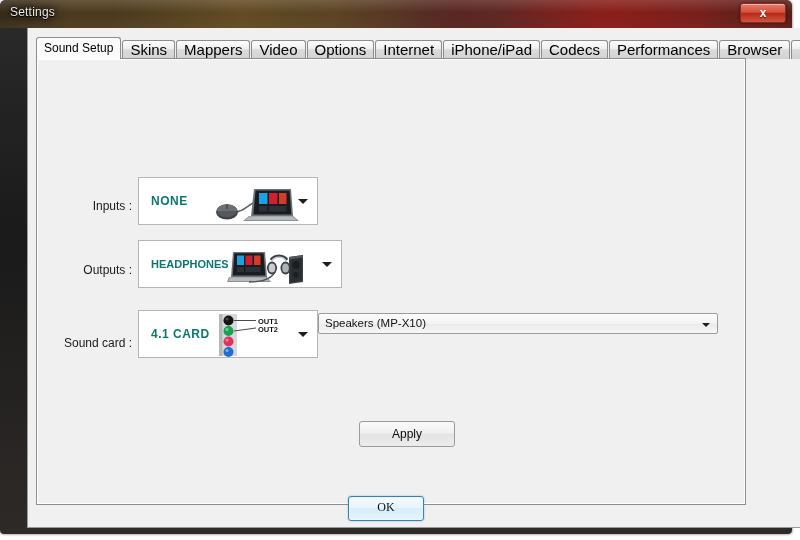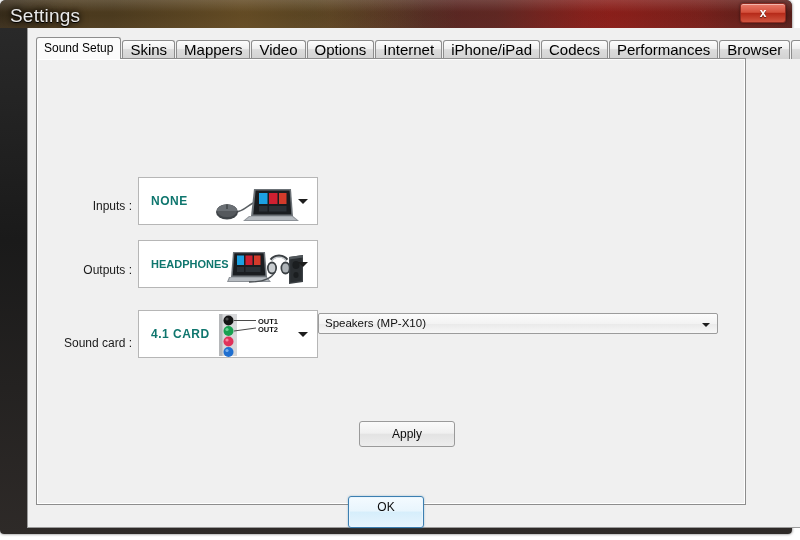--- a/index.html
+++ b/index.html
@@ -44,21 +44,21 @@
       linear-gradient(to bottom, #1e1c1b 0%, #141312 55%, #262220 100%);
   }
   .titlebar-gloss {
     position: absolute; left: 0; top: 0; width: 100%; height: 12px;
     background: linear-gradient(to bottom, rgba(255,255,255,.13), rgba(255,255,255,0));
     pointer-events: none;
   }
   .title-text {
     position: absolute;
     left: 10px; top: 5px;
-    font-size: 19px;
+    font-size: 12px;
     color: #e9e9e9;
     text-shadow: 0 0 5px rgba(0,0,0,.95), 0 0 9px rgba(0,0,0,.85), 0 1px 0 rgba(0,0,0,.9);
     letter-spacing: .2px;
     white-space: nowrap;
   }
   .close-btn {
     position: absolute;
     right: 6px; top: 3px;
     width: 46px; height: 20px;
     border-radius: 3px;
@@ -272,21 +272,21 @@
             <rect x="70" y="11" width="7.5" height="11" fill="#d33b2b"></rect>
             <rect x="50" y="24" width="8.5" height="5.5" fill="#2b3136"></rect>
             <rect x="60" y="24" width="17.5" height="5.5" fill="#2b3136"></rect>
           </svg>
 
           <span class="arrow"></span>
         </div>
 
         <div class="row-label" style="left:20px; top:204px; width:75px;">Outputs :</div>
 
-        <div class="pic-combo" style="left:101px; top:181px; width:180px; height:48px;">
+        <div class="pic-combo" style="left:101px; top:181px; width:204px; height:48px;">
           <div class="pic-label small">HEADPHONES</div>
 
           <svg class="art" style="left:88px; top:3px;" width="78" height="44" viewBox="0 0 78 44">
 
             <path d="M2 33 L40 33 L44 38 L0 38 Z" fill="#8c9197"></path>
             <path d="M3 33.6 L39 33.6 L42 37 L1.5 37 Z" fill="#b6bbc0"></path>
 
             <path d="M6 8 L38 8 L40 33 L4 33 Z" fill="#6c7277"></path>
             <path d="M7.4 9.3 L36.6 9.3 L38.3 31.6 L5.7 31.6 Z" fill="#1a1d20"></path>
             <rect x="10" y="11.5" width="7" height="9.5" fill="#1da1e2"></rect>
@@ -348,17 +348,17 @@
 
         <div class="text-combo" style="left:281px; top:254px; width:400px;">
           <span class="tc-text">Speakers (MP-X10)</span>
           <span class="tc-arrow"></span>
         </div>
 
         <div class="btn" style="left:322px; top:362px; width:96px; height:26px; line-height:24px;">Apply</div>
 
       </div>
 
-      <div class="btn focus" style="left:320px; top:468px; width:76px; height:32px; line-height:20px;">OK</div>
+      <div class="btn focus" style="left:320px; top:468px; width:76px; height:25px; line-height:20px;font-family:Liberation Serif, serif;">OK</div>
 
     </div>
   </div>
 </div>
 
 </body></html>

